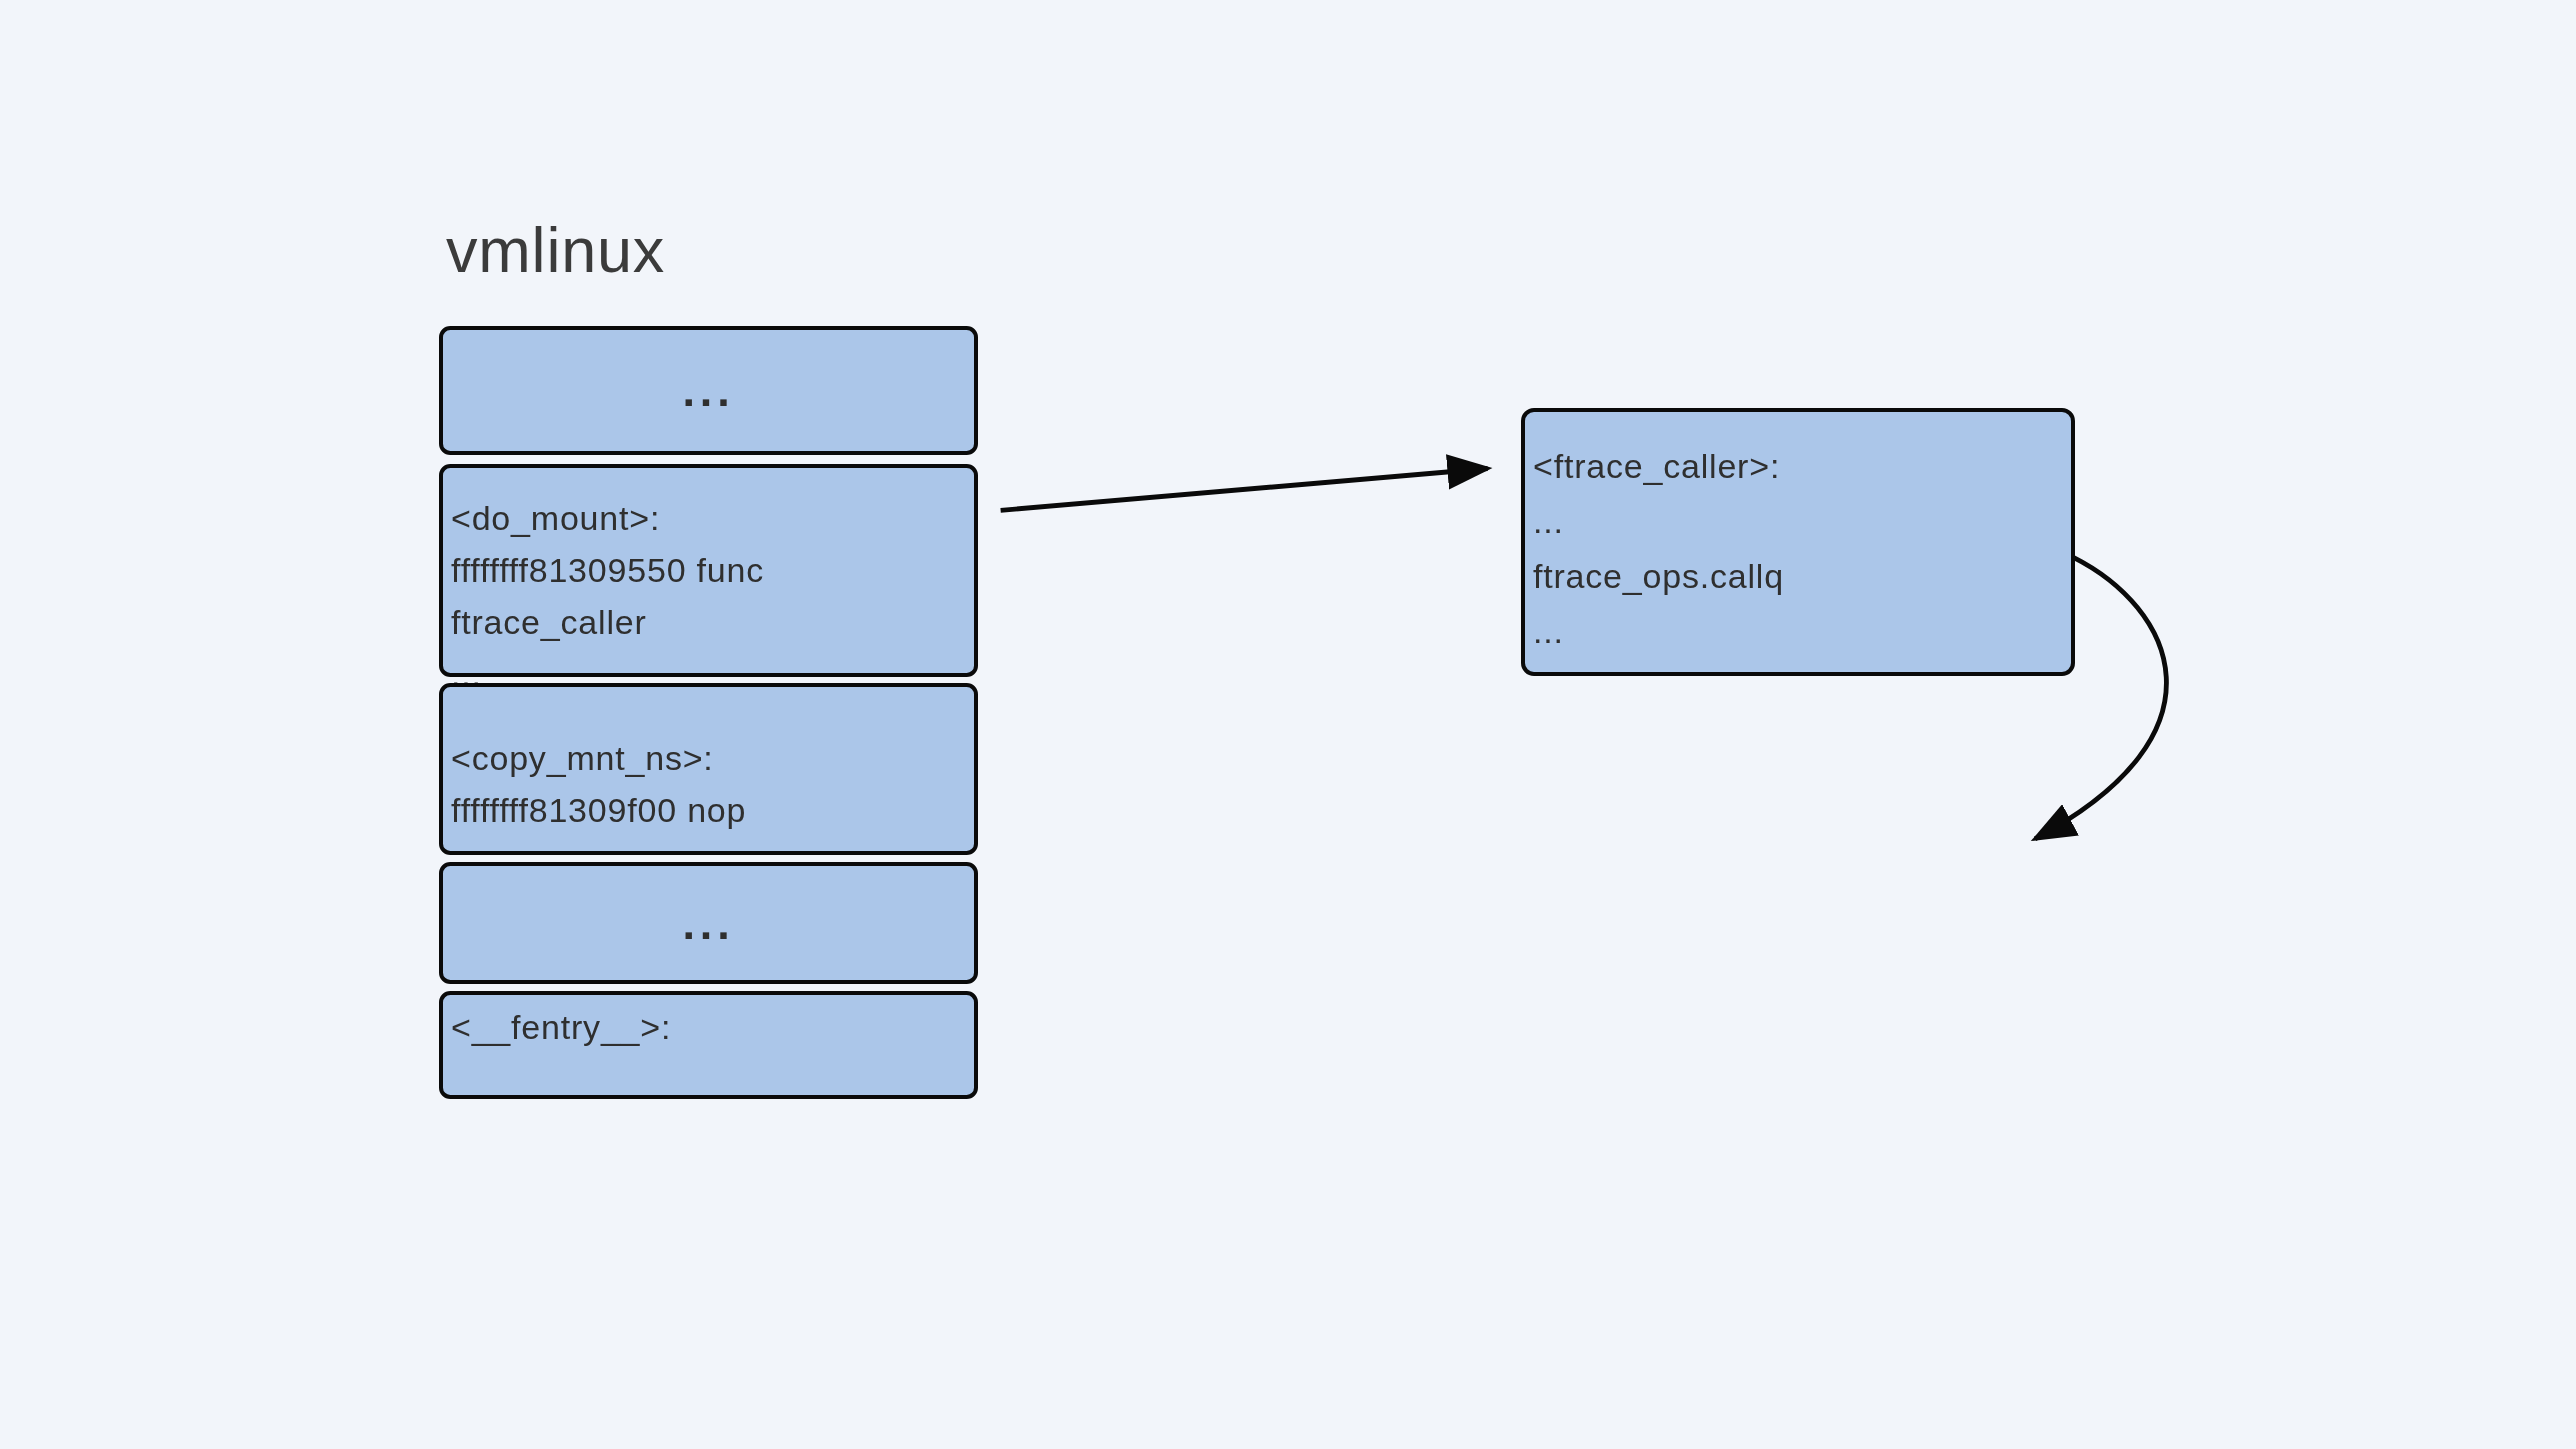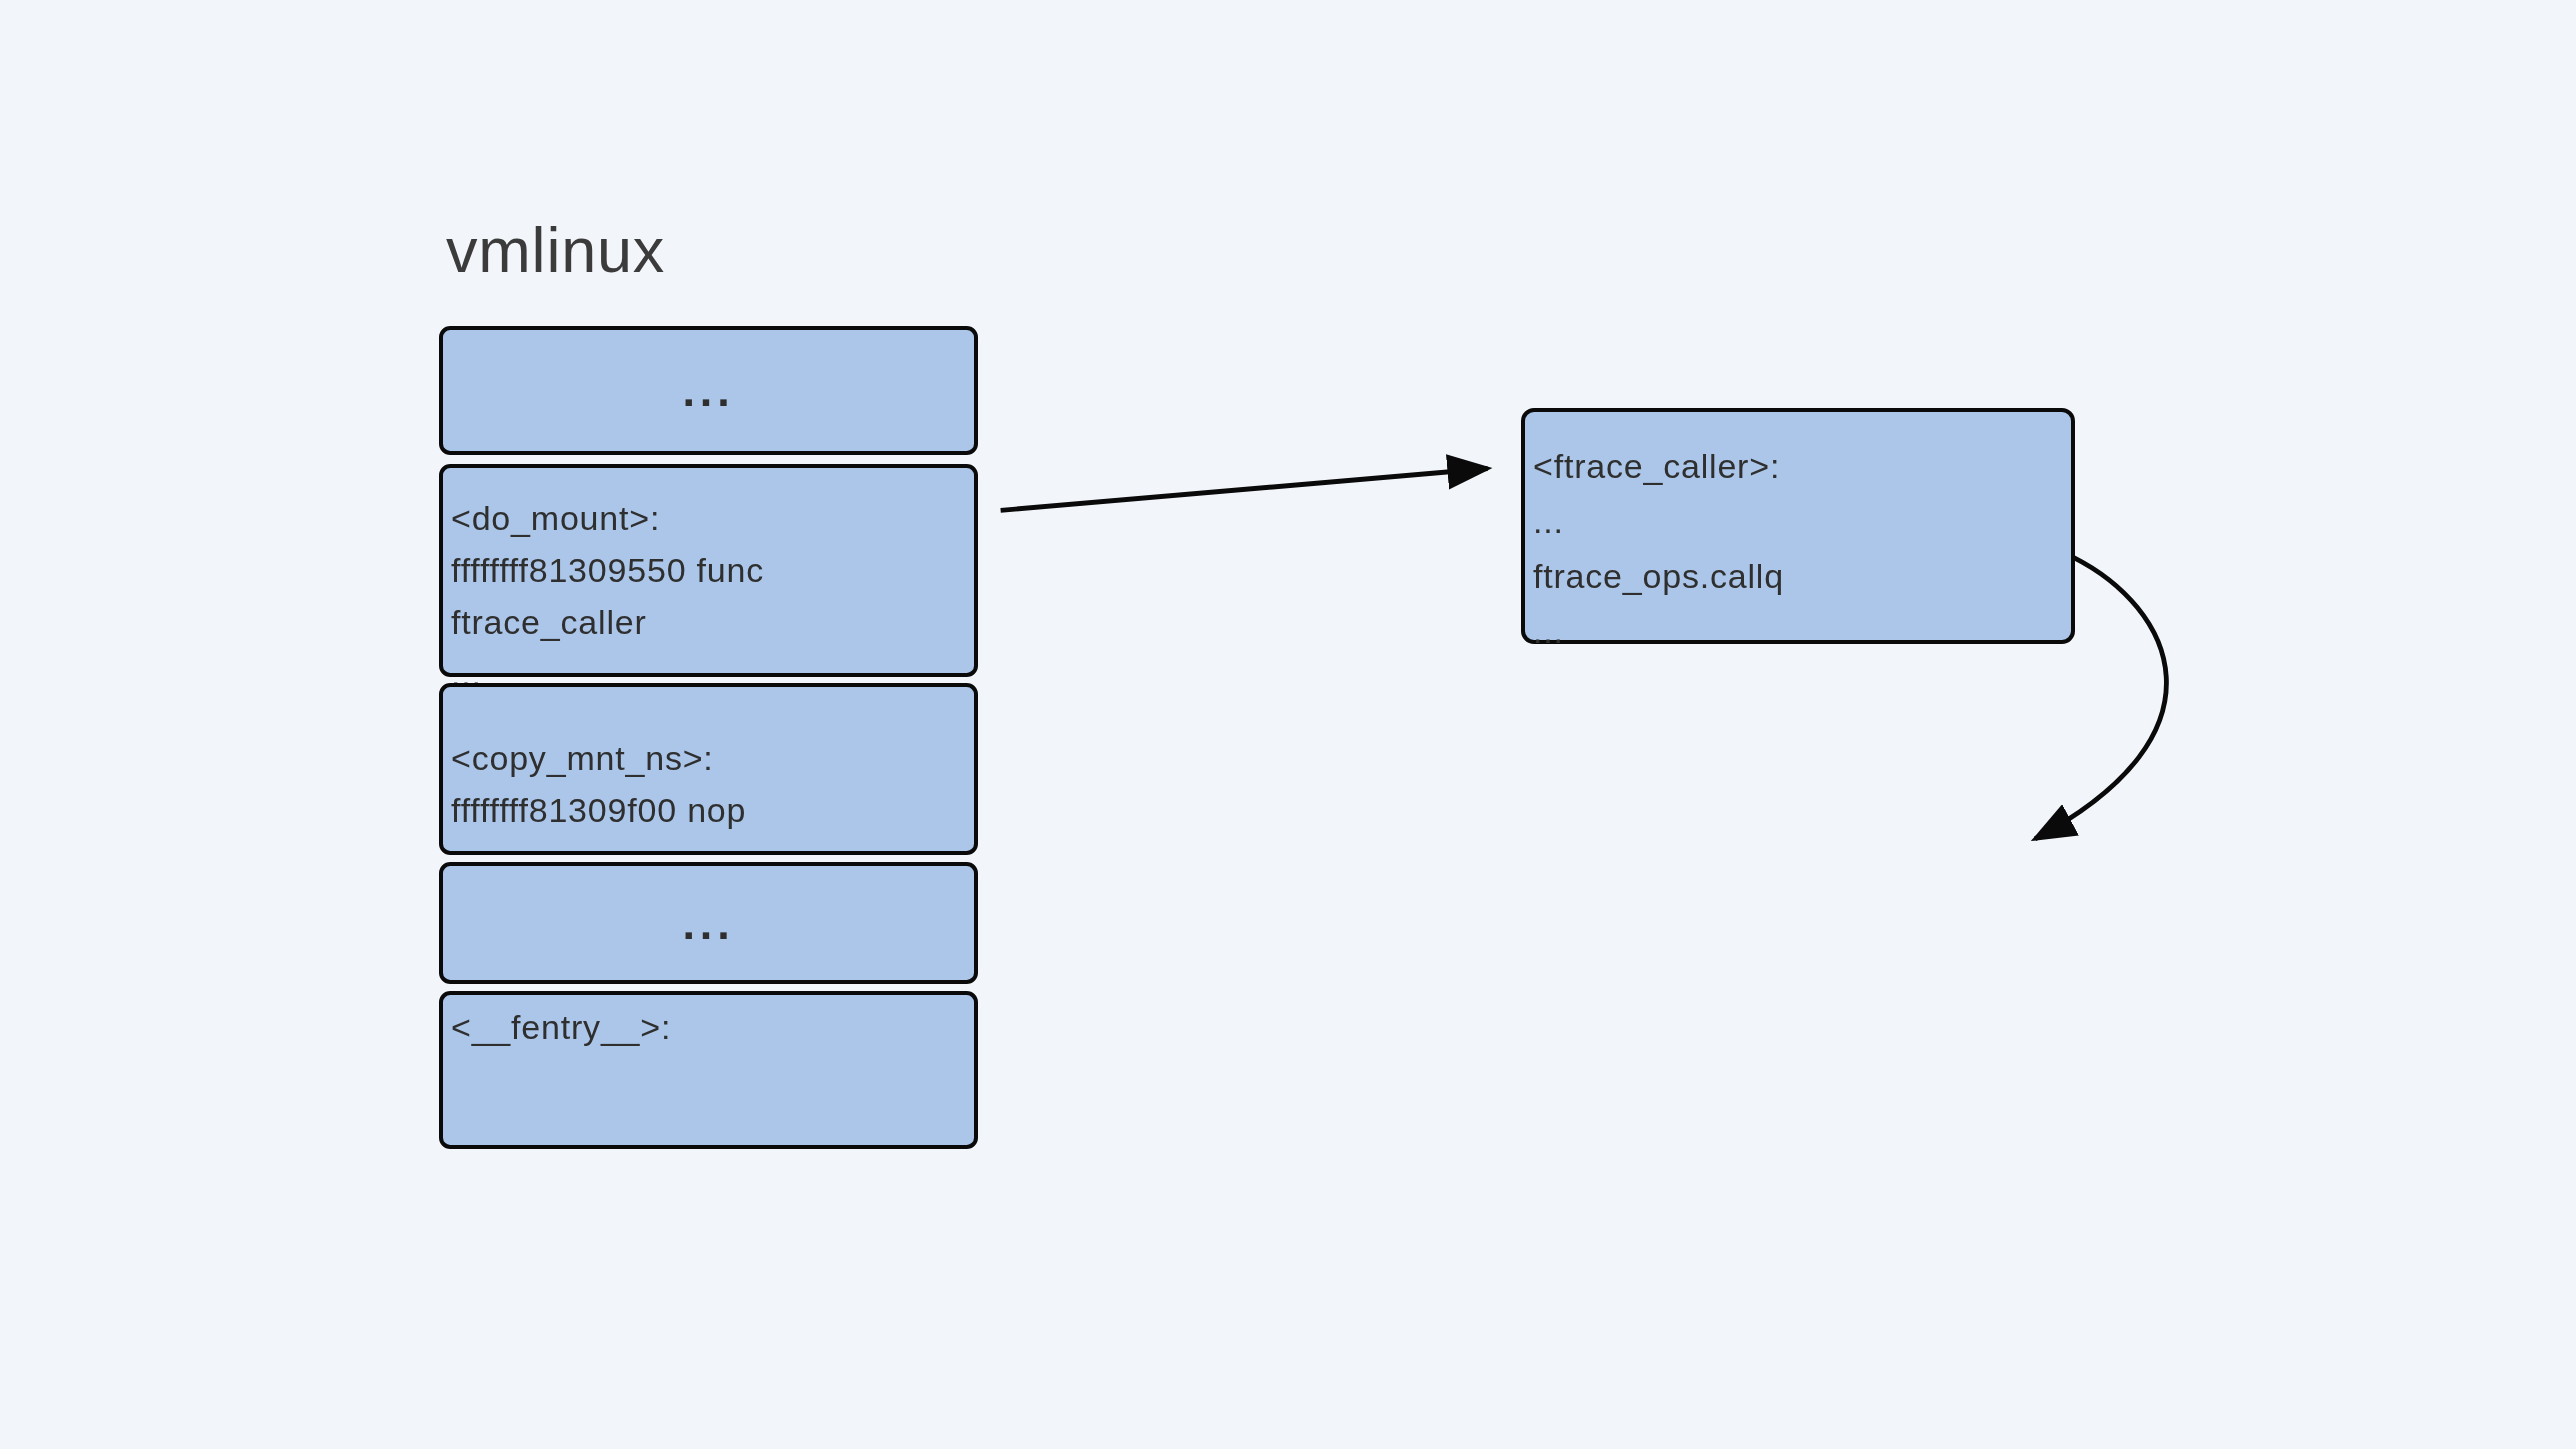--- a/index.html
+++ b/index.html
@@ -48,35 +48,35 @@
     line-height:52px;
     letter-spacing:0.8px;
     white-space:nowrap;
   }
   .box-ellipsis-top{top:326px;height:129px;display:flex;align-items:center;justify-content:center;}
   .box-do-mount{top:464px;height:213px;}
   .box-do-mount .lines{padding-top:24px;}
   .box-copy-mnt-ns{top:683px;height:172px;}
   .box-copy-mnt-ns .lines{padding-top:10.5px;margin-top:34px;}
   .box-ellipsis-mid{top:862px;height:122px;display:flex;align-items:center;justify-content:center;}
-  .box-fentry{top:991px;height:158px;}
+  .box-fentry{top:991px;height:108px;}
   .box-fentry .lines{padding-top:6.4px;}
   .big-dots{
     font-size:45px;
     font-weight:700;
     letter-spacing:4.8px;
     line-height:45px;
     color:var(--text);
   }
   .trampoline-box{
     position:absolute;
     left:1521px;
     top:408px;
     width:554px;
-    height:236px;
+    height:268px;
     background:var(--box-fill);
     border:4px solid var(--box-border);
     border-radius:13px;
     box-sizing:border-box;
     color:var(--text);
   }
   .trampoline-box .lines{
     padding-left:8px;
     padding-top:27px;
     font-size:34px;

